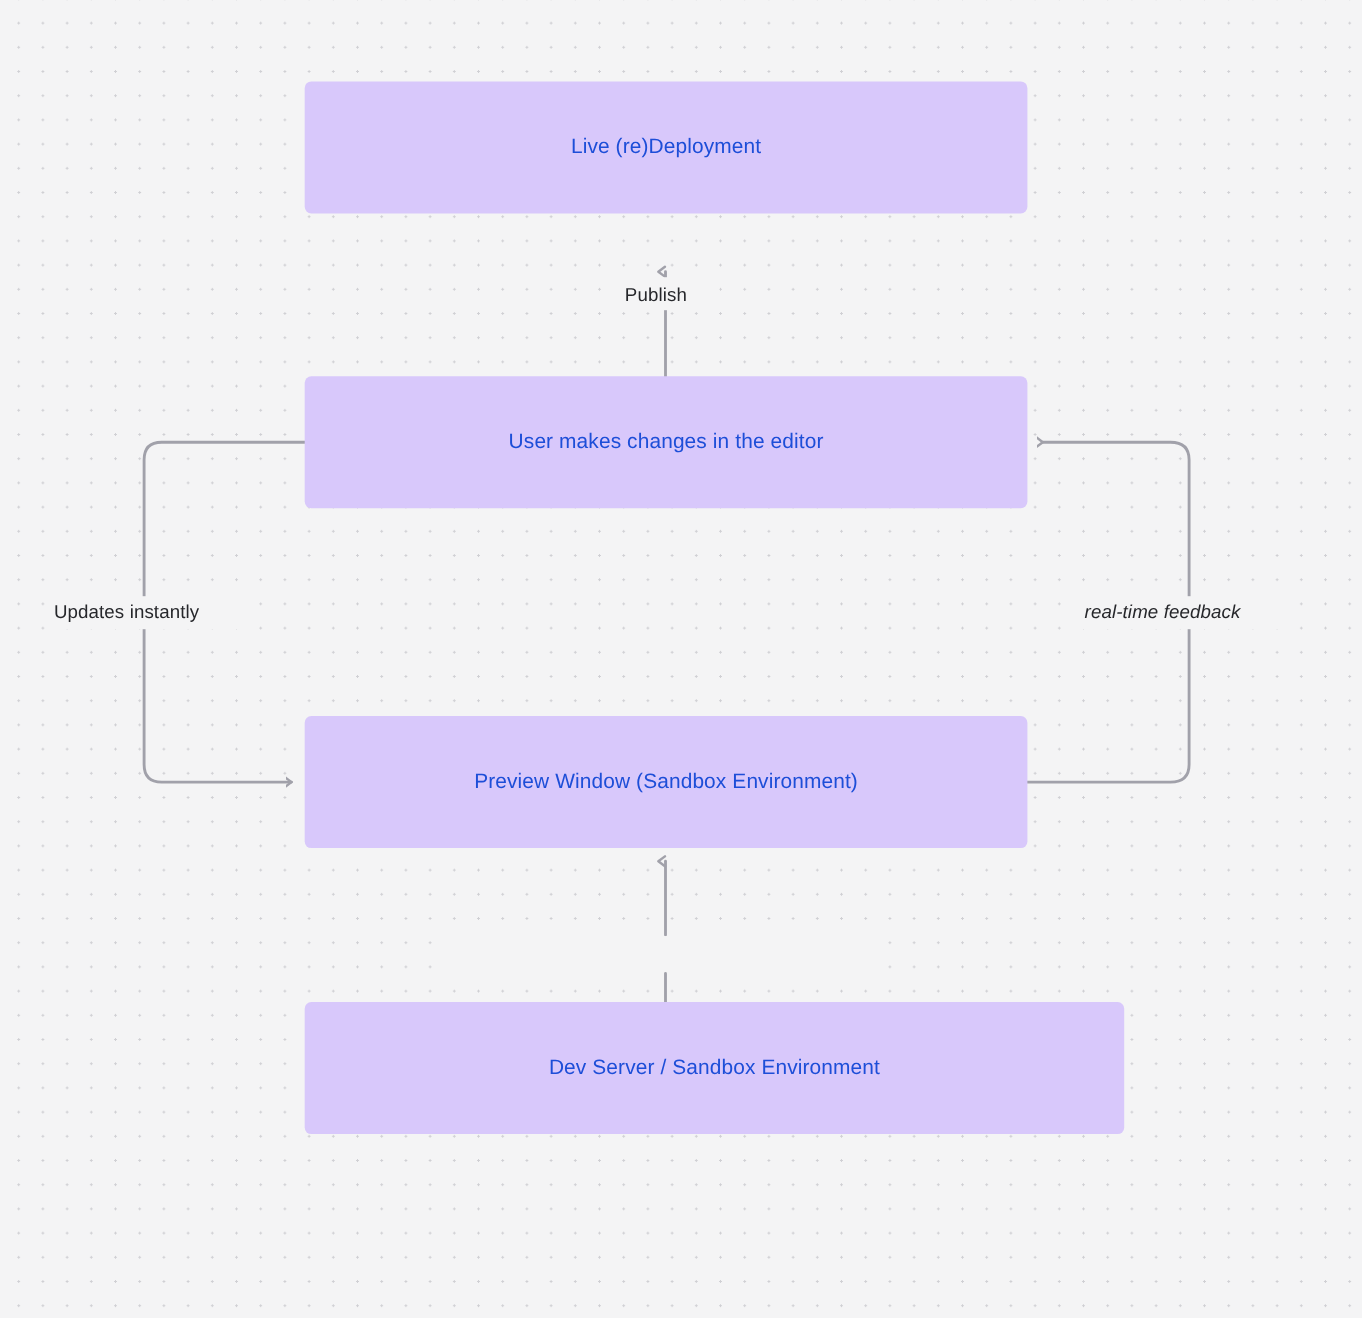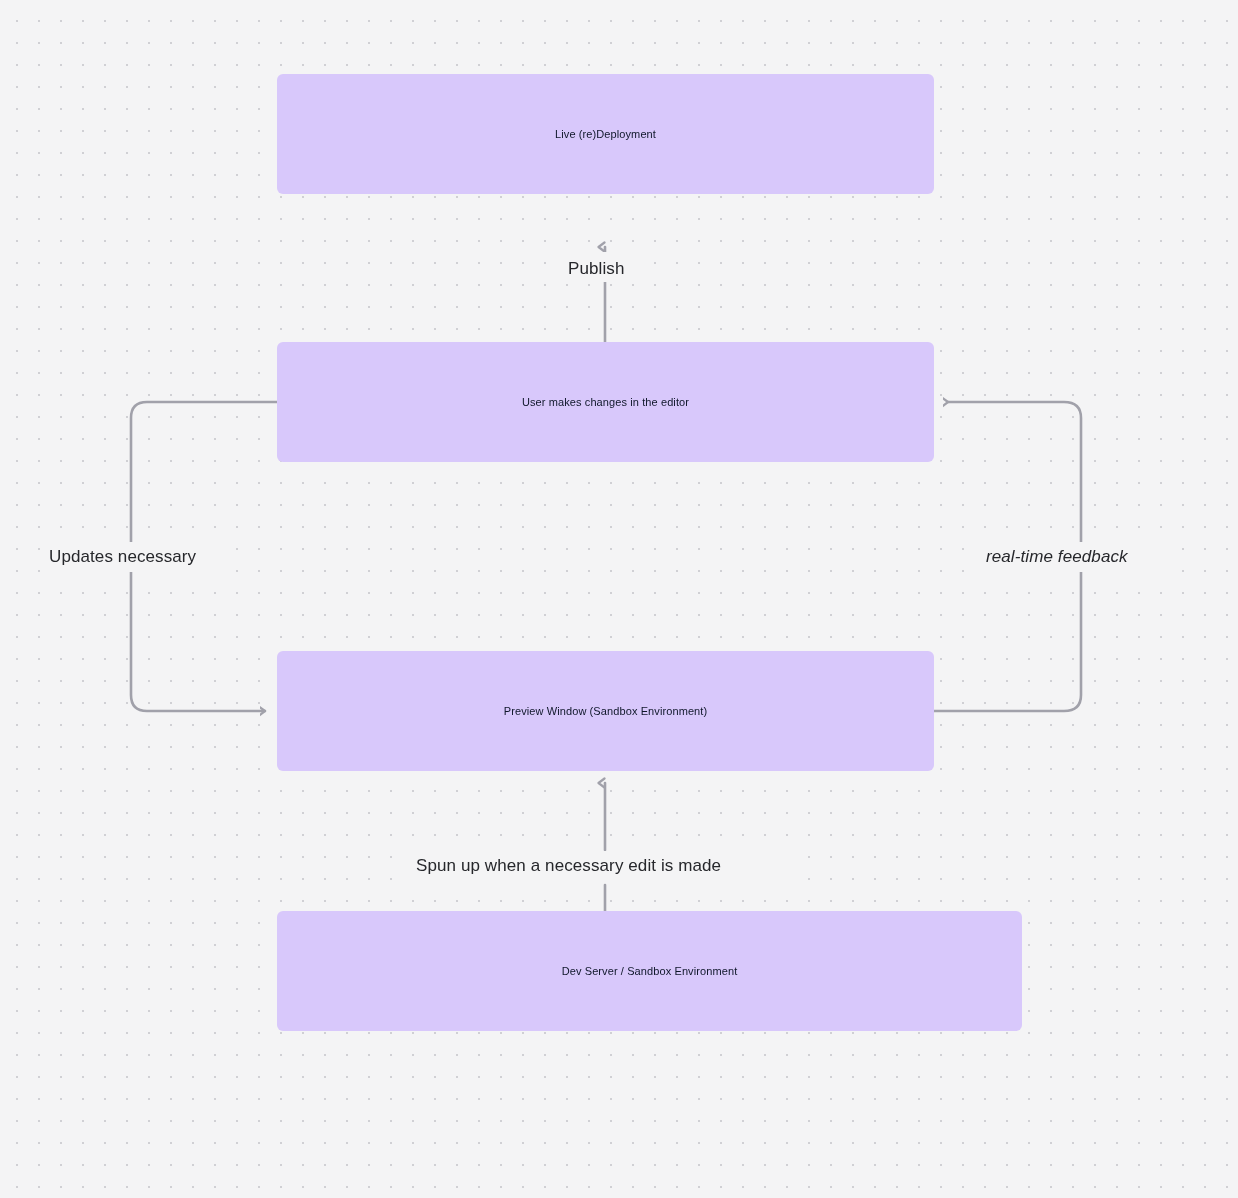--- a/index.html
+++ b/index.html
@@ -33,22 +33,22 @@
   .node {
     position: absolute;
     background-color: #d8c8fb;
     border-radius: 6px;
     display: flex;
     align-items: center;
     justify-content: center;
     box-sizing: border-box;
   }
   .node-label {
-    color: #0f172a;
-    font-size: 11px;
+    color: #1d4ed8;
+    font-size: 19px;
     letter-spacing: 0.1px;
     text-align: center;
     line-height: 1.3;
   }
   #node-deploy   { left: 277px; top: 74px;  width: 657px; height: 120px; }
   #node-editor   { left: 277px; top: 342px; width: 657px; height: 120px; }
   #node-preview  { left: 277px; top: 651px; width: 657px; height: 120px; }
   #node-devserver{ left: 277px; top: 911px; width: 745px; height: 120px; }
 
   .edge-label {
@@ -117,17 +117,16 @@
 
   <div class="node" id="node-editor">
     <span class="node-label">User makes changes in the editor</span>
   </div>
 
   <div class="node" id="node-devserver">
     <span class="node-label">Dev Server / Sandbox Environment</span>
   </div>
 
   <div class="edge-label" id="label-publish">Publish</div>
-  <div class="edge-label" id="label-updates">Updates necessary</div>
+  <div class="edge-label" id="label-updates">Updates instantly</div>
   <div class="edge-label" id="label-feedback">real-time feedback</div>
-  <div class="edge-label" id="label-spun">Spun up when a necessary edit is made</div>
 
 </div>
 
 </body></html>

